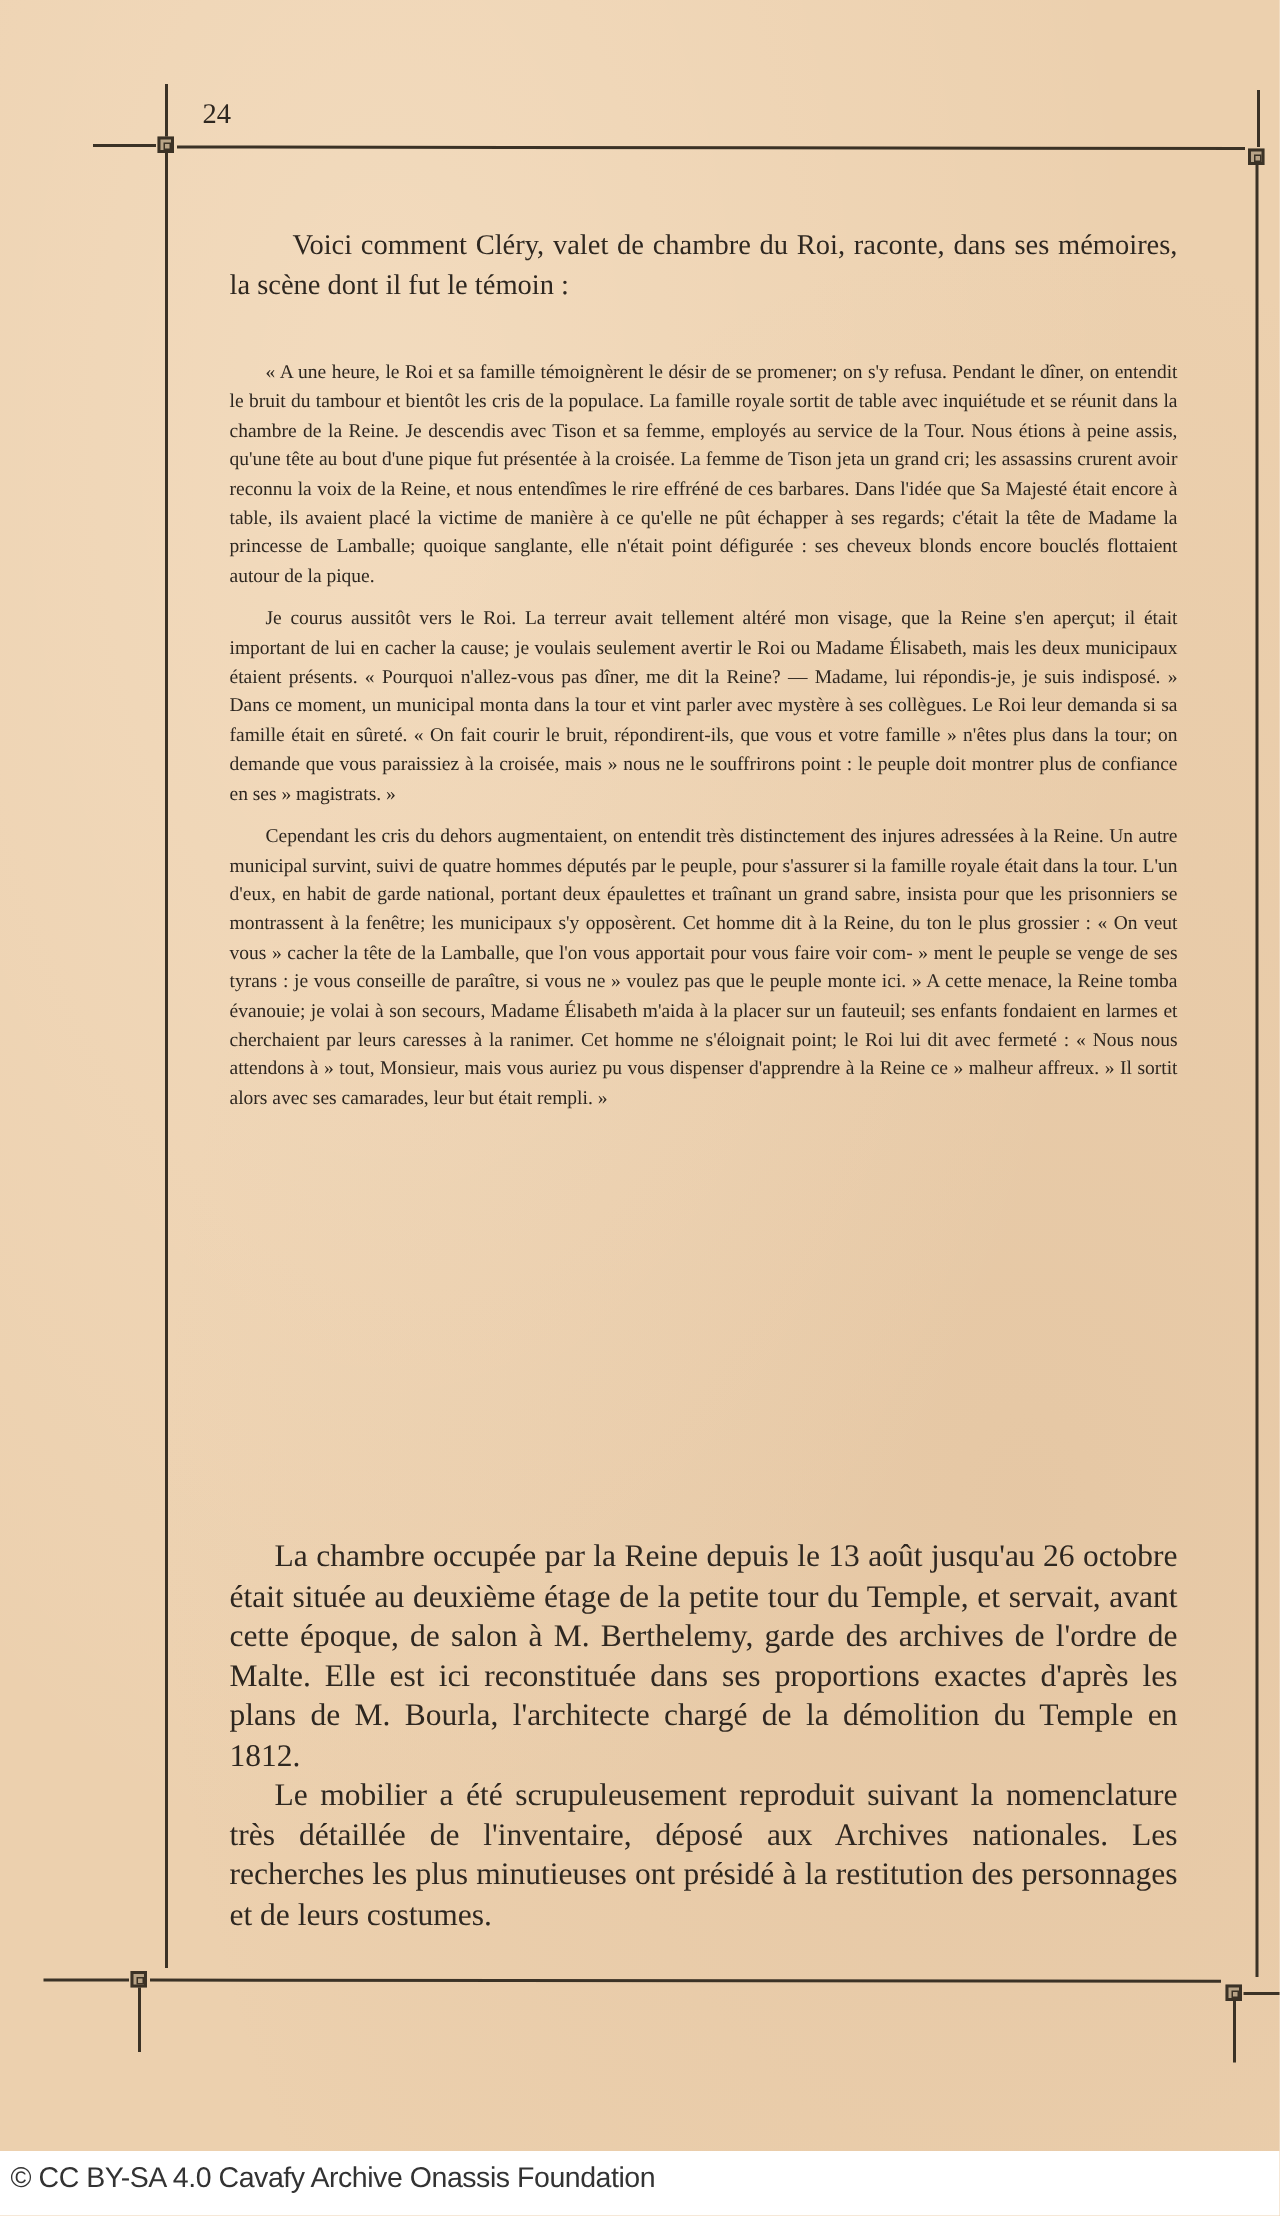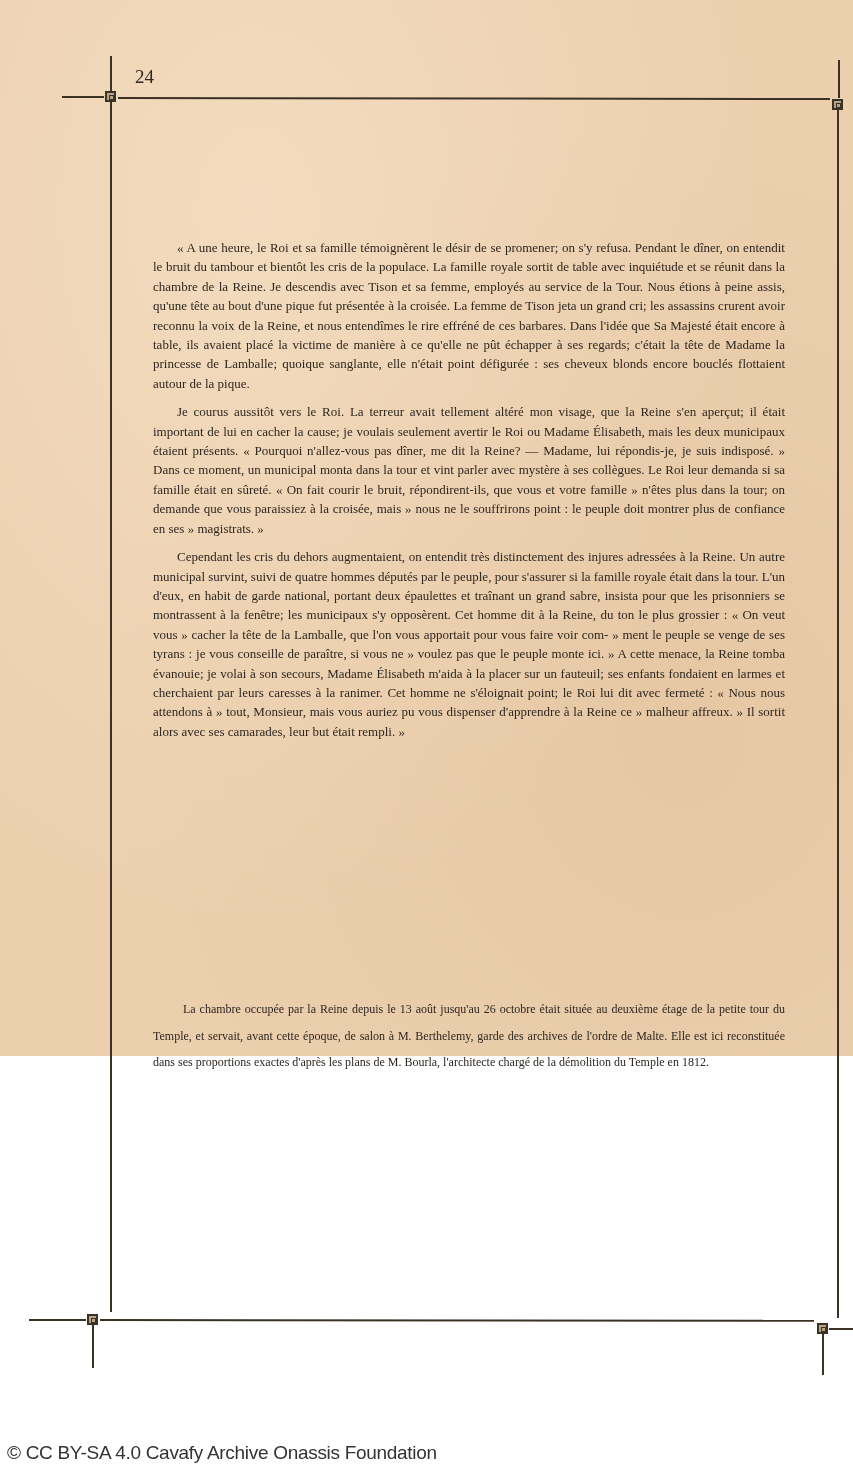--- a/index.html
+++ b/index.html
@@ -2,21 +2,21 @@
 <html><head>
 <meta charset="utf-8">
 <style>
   html, body { margin: 0; padding: 0; }
   body {
     width: 853px; height: 1477px; position: relative; overflow: hidden;
     background: #ffffff;
     font-family: "Liberation Serif", serif;
   }
   .page {
-    position: absolute; left: 0; top: 0; width: 853px; height: 1056px;
+    position: absolute; left: 0; top: 0; width: 853px; height: 1434px;
     background: #ecd0ae;
     background-image:
       radial-gradient(ellipse at 30% 20%, rgba(255,240,220,0.35), rgba(0,0,0,0) 60%),
       radial-gradient(ellipse at 80% 70%, rgba(200,160,120,0.18), rgba(0,0,0,0) 60%);
   }
   .vline { position: absolute; width: 2px; background: #3b3226; }
   .hline { position: absolute; height: 2px; background: #3b3226; }
   .orn {
     position: absolute; width: 11px; height: 11px;
     border: 2px solid #3b3226; box-sizing: border-box;
@@ -29,21 +29,21 @@
   .page-number {
     position: absolute; left: 135px; top: 66px; font-size: 19px; color: #2e2720;
   }
   .text-block {
     position: absolute; left: 153px; width: 632px; color: #2e2720;
     text-align: justify;
   }
   .intro { top: 150px; font-size: 19px; line-height: 27px; }
   .quote { top: 238px; font-size: 13px; line-height: 19.4px; }
   .quote p { margin: 0 0 9px 0; text-indent: 24px; }
-  .outro { top: 996px; font-size: 12px; line-height: 26.5px; }
+  .outro { top: 1024px; font-size: 21px; line-height: 26.5px; }
   .outro p { margin: 0; text-indent: 30px; }
   .intro p { margin: 0; text-indent: 42px; }
   .it { }
   .footer {
     position: absolute; left: 7px; top: 1442px;
     font-family: "Liberation Sans", sans-serif; font-size: 19px; color: #333333;
     letter-spacing: -0.3px;
   }
 </style>
 </head>
@@ -64,25 +64,29 @@
   <div class="hline" style="left:29px; top:1319px; width:57px;"></div>
   <div class="hline" style="left:829px; top:1328px; width:24px;"></div>
 
   <div class="orn" style="left:105px; top:91px;"></div>
   <div class="orn" style="left:832px; top:99px;"></div>
   <div class="orn" style="left:87px; top:1314px;"></div>
   <div class="orn" style="left:817px; top:1323px;"></div>
 
   <div class="page-number">24</div>
 
+  <div class="text-block intro">
+    <p>Voici comment Cléry, valet de chambre du Roi, raconte, dans ses mémoires, la scène dont il fut le témoin :</p>
+  </div>
 
   <div class="text-block quote">
     <p>« A une heure, le Roi et sa famille témoignèrent le désir de se promener; on s'y refusa. Pendant le dîner, on entendit le bruit du tambour et bientôt les cris de la populace. La famille royale sortit de table avec inquiétude et se réunit dans la chambre de la Reine. Je descendis avec Tison et sa femme, employés au service de la Tour. Nous étions à peine assis, qu'une tête au bout d'une pique fut présentée à la croisée. La femme de Tison jeta un grand cri; les assassins crurent avoir reconnu la voix de la Reine, et nous entendîmes le rire effréné de ces barbares. Dans l'idée que Sa Majesté était encore à table, ils avaient placé la victime de manière à ce qu'elle ne pût échapper à ses regards; c'était la tête de Madame la princesse de Lamballe; quoique sanglante, elle n'était point défigurée : ses cheveux blonds encore bouclés flottaient autour de la pique.</p>
     <p>Je courus aussitôt vers le Roi. La terreur avait tellement altéré mon visage, que la Reine s'en aperçut; il était important de lui en cacher la cause; je voulais seulement avertir le Roi ou Madame Élisabeth, mais les deux municipaux étaient présents. « Pourquoi n'allez-vous pas dîner, me dit la Reine? — Madame, lui répondis-je, je suis indisposé. » Dans ce moment, un municipal monta dans la tour et vint parler avec mystère à ses collègues. Le Roi leur demanda si sa famille était en sûreté. « On fait courir le bruit, répondirent-ils, que vous et votre famille » n'êtes plus dans la tour; on demande que vous paraissiez à la croisée, mais » nous ne le souffrirons point : le peuple doit montrer plus de confiance en ses » magistrats. »</p>
     <p><span>Cependant les cris du dehors augmentaient, on entendit très distinctement des injures adressées à la Reine. Un autre municipal survint, suivi de quatre hommes députés par le peuple, pour s'assurer si la famille royale était dans la tour. L'un d'eux, en habit de garde national, portant deux épaulettes et traînant un grand sabre, insista pour que les prisonniers se montrassent à la fenêtre; les municipaux s'y opposèrent. Cet homme dit à la Reine, du ton le plus grossier : « On veut vous » cacher la tête de la Lamballe, que l'on vous apportait pour vous faire voir com- » ment le peuple se venge de ses tyrans : je vous conseille de paraître, si vous ne » voulez pas que le peuple monte ici. » </span><span class="it">A cette menace, la Reine tomba évanouie; je volai à son secours, Madame Élisabeth m'aida à la placer sur un fauteuil; ses enfants fondaient en larmes et cherchaient par leurs caresses à la ranimer. Cet homme ne s'éloignait point; le Roi lui dit avec fermeté : « Nous nous attendons à » tout, Monsieur, mais vous auriez pu vous dispenser d'apprendre à la Reine ce » malheur affreux. »</span><span> Il sortit alors avec ses camarades, leur but était rempli. »</span></p>
   </div>
 
   <div class="text-block outro">
     <p>La chambre occupée par la Reine depuis le 13 août jusqu'au 26 octobre était située au deuxième étage de la petite tour du Temple, et servait, avant cette époque, de salon à M. Berthelemy, garde des archives de l'ordre de Malte. Elle est ici reconstituée dans ses proportions exactes d'après les plans de M. Bourla, l'architecte chargé de la démolition du Temple en 1812.</p>
+    <p>Le mobilier a été scrupuleusement reproduit suivant la nomenclature très détaillée de l'inventaire, déposé aux Archives nationales. Les recherches les plus minutieuses ont présidé à la restitution des personnages et de leurs costumes.</p>
   </div>
 </div>
 
 <div class="footer">© CC BY-SA 4.0 Cavafy Archive Onassis Foundation</div>
 
 </body></html>

